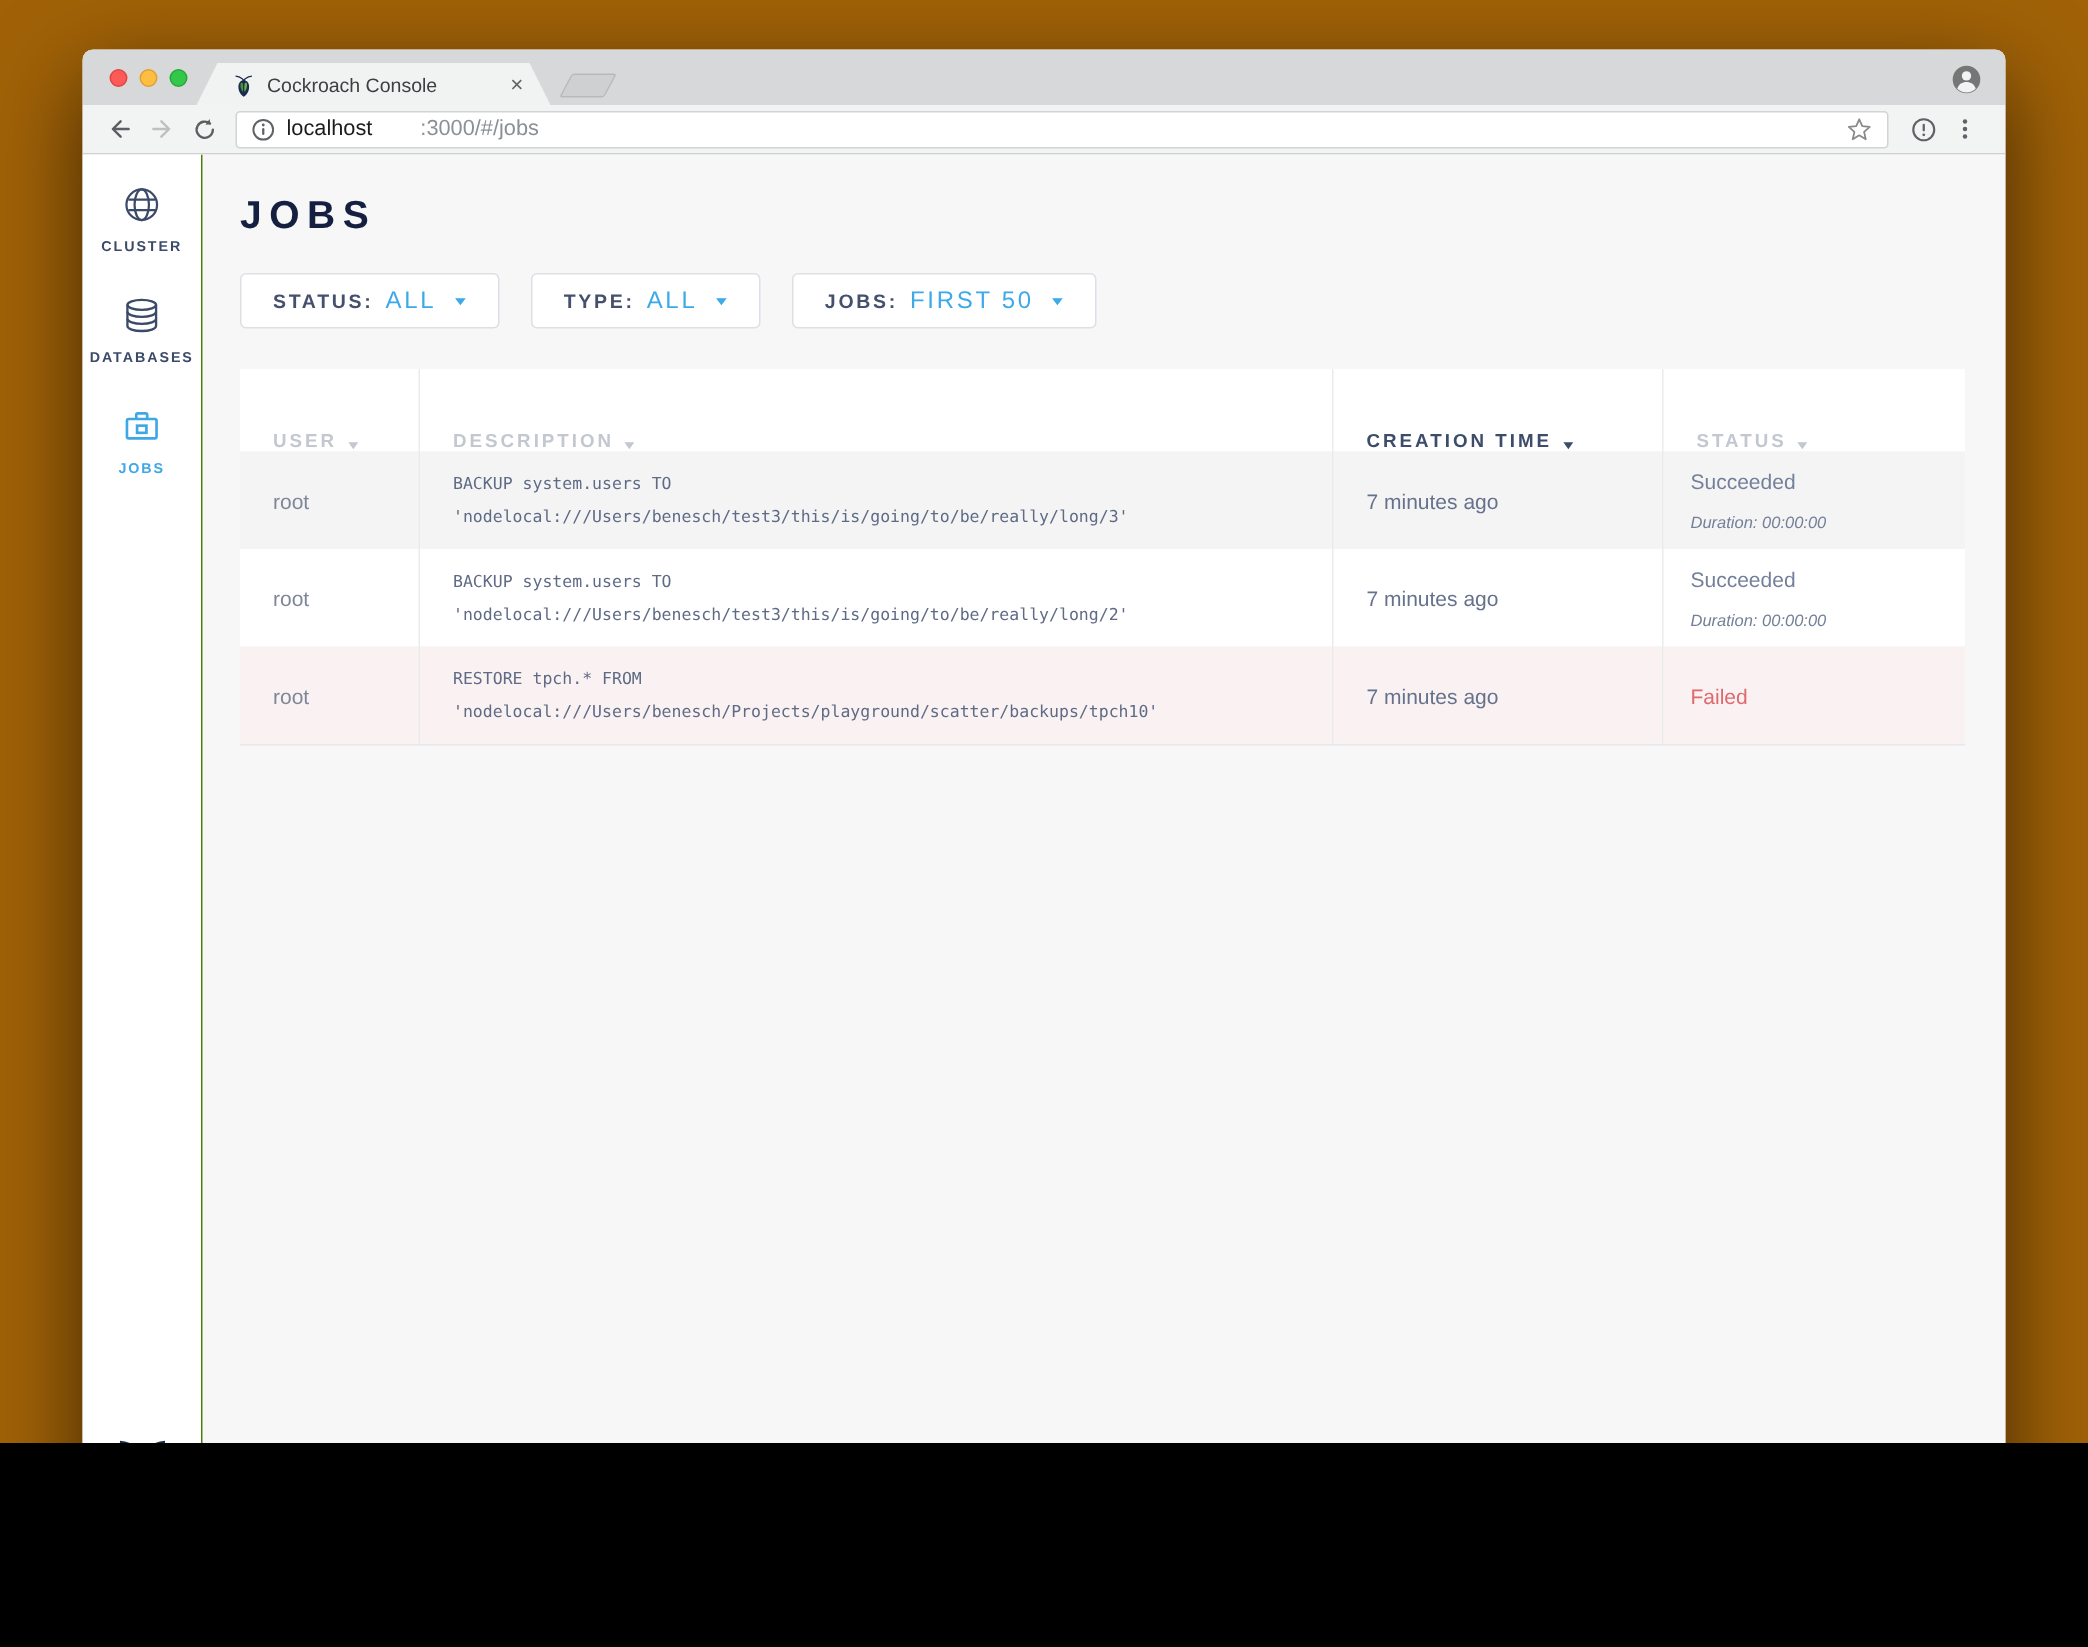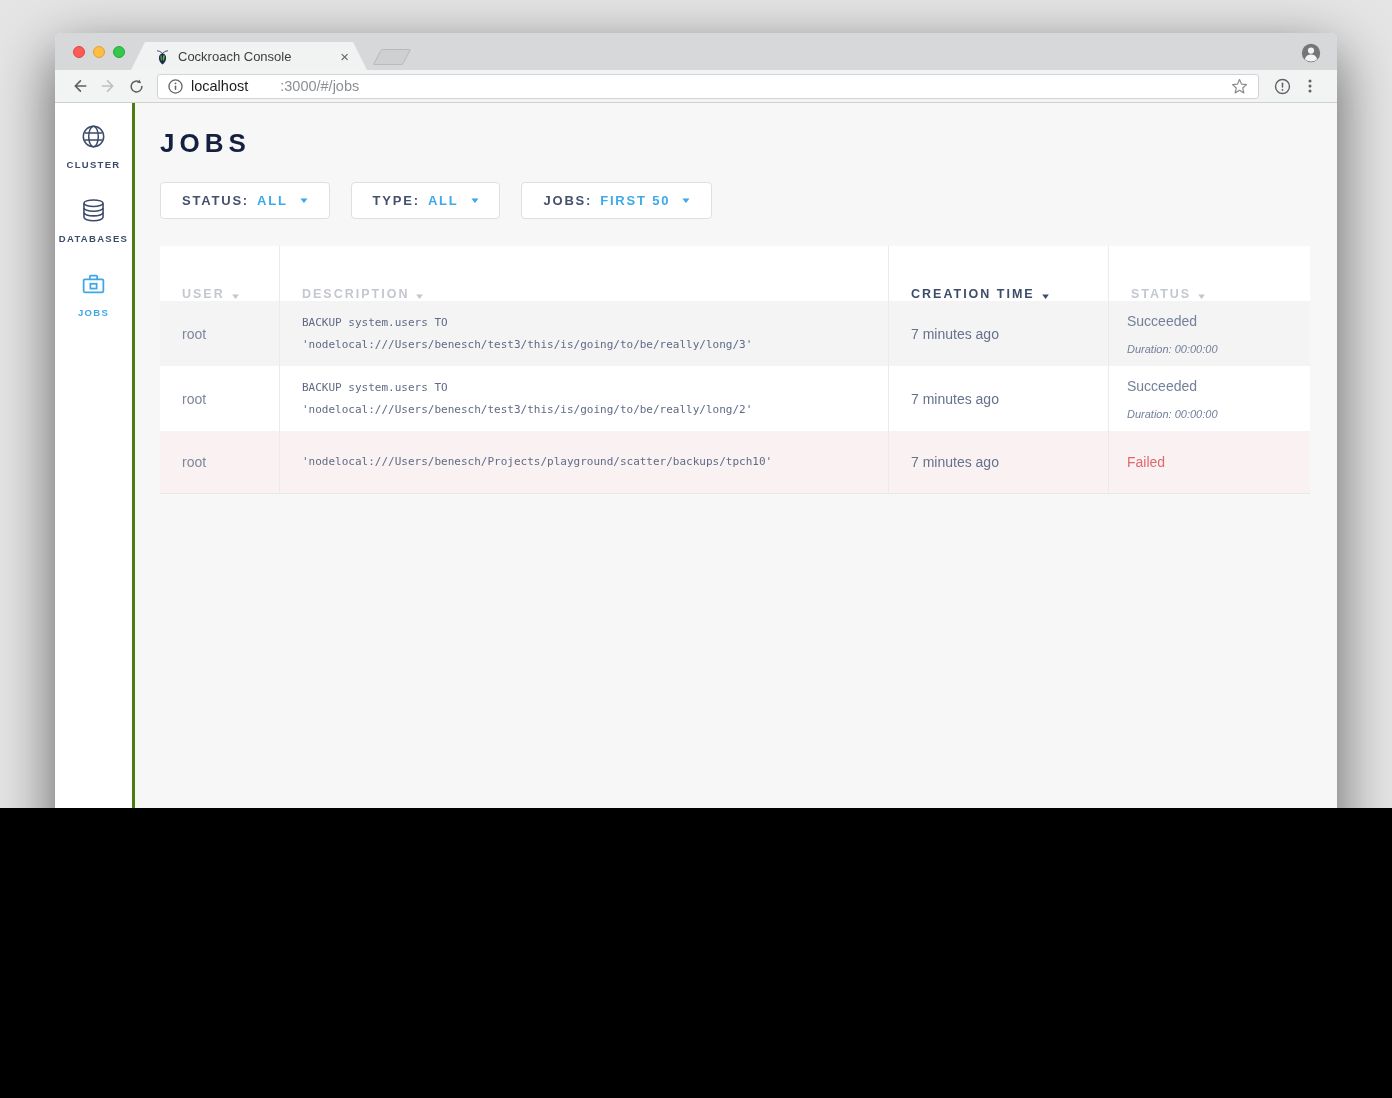--- a/index.html
+++ b/index.html
@@ -1,18 +1,18 @@
 <!DOCTYPE html>
 <html><head>
 <meta charset="utf-8">
 <style>
   * { margin:0; padding:0; box-sizing:border-box; }
   html,body { background:#000; }
   body { font-family:"Liberation Sans", sans-serif; }
-  .stage { position:relative; width:1392px; height:808px; background:#e5e5e5; overflow:hidden; }
+  .stage { position:relative; width:1392px; height:962px; background:#a16207; overflow:hidden; }
 
   
   .window {
     position:absolute; left:55px; top:33px; width:1282px; height:984px;
     border-radius:7px; overflow:hidden; display:flex; flex-direction:column;
     box-shadow:0 20px 60px rgba(0,0,0,.6); background:#f7f7f8;
   }
 
   
   .tabbar { height:37px; background:#d7d8da; position:relative; display:flex; align-items:flex-end; flex-shrink:0; }
@@ -42,36 +42,36 @@
     display:flex; align-items:center; padding:0 10px; margin:0 10px 0 6px;
   }
   .url { font-size:14.5px; margin-left:8px; flex:1; white-space:nowrap; }
   .url .host { color:#1c1c1c; }
   .url .path { color:#8b9095;padding-left:32px; }
 
   
   .content { flex:1; display:flex; background:#f7f7f8; overflow:hidden; }
 
   
-  .sidebar { width:80px; background:#fff; border-right:3px solid #4d7c0f; display:flex; flex-direction:column; align-items:center; padding-top:20px; flex-shrink:0; }
+  .sidebar { width:80px; background:#fff; border-right:1px solid #4d7c0f; display:flex; flex-direction:column; align-items:center; padding-top:20px; flex-shrink:0; }
   .navitem { display:flex; flex-direction:column; align-items:center; margin-bottom:27px; cursor:pointer; }
   .navlabel { margin-top:9px; font-size:9.5px; font-weight:700; letter-spacing:1.3px; color:#3b4a68; }
   .navitem.active .navlabel { color:#3fa7e6; }
   .sidelogo { margin-top:auto; margin-bottom:16px; }
 
   
   .main { flex:1; padding:25px 26px 0 25px; overflow:hidden; }
   .page-title { font-size:26px; font-weight:700; letter-spacing:5px; color:#152041; }
   .filters { display:flex; gap:21px; margin-top:23px; }
   .filter {
     height:37px; background:#fff; border:1px solid #dcdfe3; border-radius:4px;
     display:inline-flex; align-items:center; padding:0 21px; cursor:pointer;
   }
   .filter-label { font-size:13px; font-weight:700; letter-spacing:1.8px; color:#45506e; }
-  .filter-value { font-size:13px; font-weight:700; letter-spacing:1.8px; color:#3da9e8; margin-left:8px; }
+  .filter-value { font-size:16px; font-weight:400; letter-spacing:1.8px; color:#3da9e8; margin-left:8px; }
   .filter-caret { color:#3da9e8; font-size:8px; margin-left:12px; transform:scaleX(1.5); }
 
   
   .jobs-table { margin-top:27px; width:1150px; border-bottom:1px solid #e7e8ea; }
   .thead, .trow { display:grid; grid-template-columns:120px 609px 220px 201px; }
   .thead { background:#fff; height:55px; }
   .th {
     display:flex; align-items:flex-end; padding-left:22px;
     font-size:12.5px; font-weight:700; letter-spacing:2px; color:#c3c7d0;
     border-right:1px solid #eaebed; cursor:pointer;
@@ -294,20 +294,21 @@
             <div class="td td-time">7 minutes ago</div>
             <div class="td td-status">
               <div class="status-text">Succeeded</div>
               <div class="duration">Duration: 00:00:00</div>
             </div>
           </div>
 
           <div class="trow failed-row">
             <div class="td td-user">root</div>
             <div class="td td-desc">
+              <div>RESTORE tpch.* FROM</div>
               <div>'nodelocal:///Users/benesch/Projects/playground/scatter/backups/tpch10'</div>
             </div>
             <div class="td td-time">7 minutes ago</div>
             <div class="td td-status">
               <div class="status-text failed">Failed</div>
             </div>
           </div>
         </div>
 
       </div>

